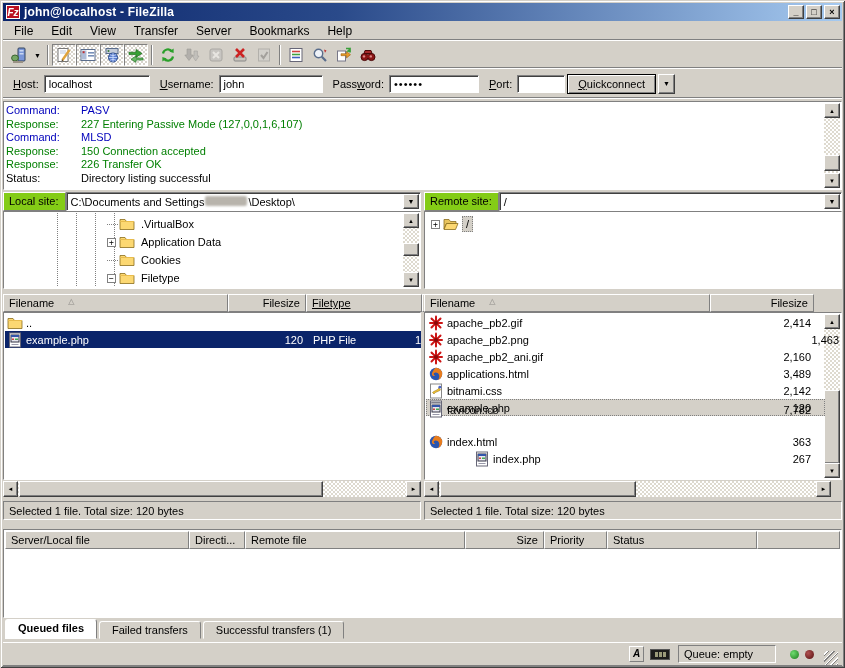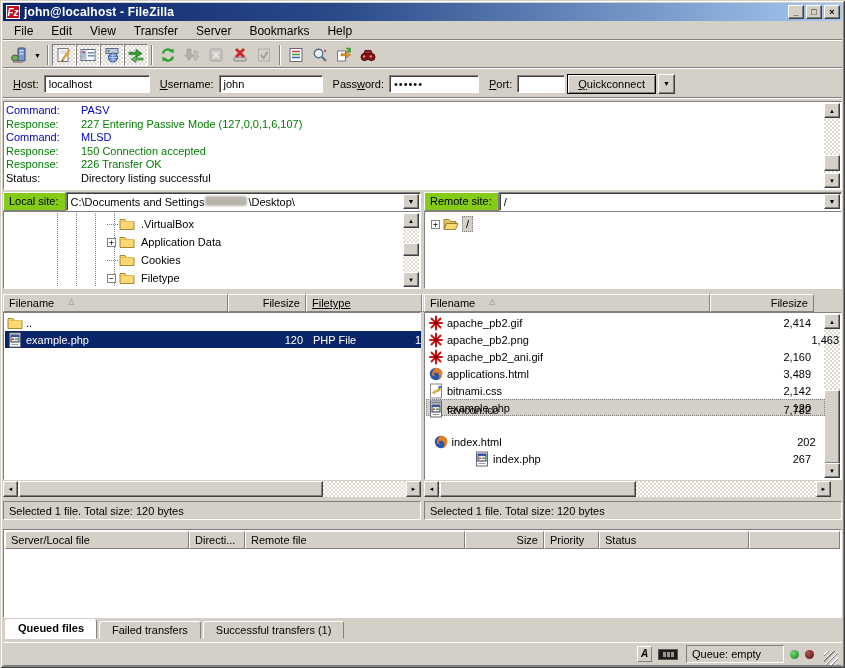--- a/index.html
+++ b/index.html
@@ -128,21 +128,21 @@
 
   
   #statusbar { position:absolute; left:3px; right:3px; bottom:3px; height:23px; border-top:1px solid #fff;
     box-shadow:0 1px 0 #808080; display:flex; align-items:center; justify-content:flex-end; padding-right:4px; }
   #ascii-ind { width:15px; height:16px; background:#d4d0c8; border:1px solid; border-color:#fff #808080 #808080 #fff;
     font-size:10px; font-weight:bold; font-style:italic; text-align:center; line-height:14px; margin-right:6px; }
   #speed-ind { width:20px; height:11px; background:#1c1c1c; border:1px solid #555; margin-right:8px;
     display:flex; align-items:center; justify-content:center; gap:1px; }
   #speed-ind i { display:block; width:3px; height:5px; background:#9a9a7a; }
   #queue-box { width:98px; height:18px; background:#d4d0c8; border:1px solid; border-color:#808080 #fff #fff #808080;
-    padding:2px 0 0 5px; margin-right:6px; }
+    padding:2px 0 0 5px; margin-right:14px; }
   .led { width:9px; height:9px; border-radius:50%; margin-right:6px; }
   #led-recv { background:radial-gradient(circle at 35% 35%, #6fdc6f, #1a7a1a); }
   #led-send { background:radial-gradient(circle at 35% 35%, #b05050, #571010); }
   #grip { width:14px; height:14px; margin-left:4px; align-self:flex-end;
     background:repeating-linear-gradient(135deg, transparent 0 2px, #fff 2px 3px, #808080 3px 4px); }
 </style>
 </head>
 <body>
 
 <div id="window">
@@ -576,31 +576,31 @@
               <rect x="4" y="3" width="8" height="2" fill="#3355aa"></rect>
               <rect x="5" y="6.5" width="2" height="1.5" fill="#cc4444"></rect>
               <rect x="8" y="6.5" width="3" height="1.5" fill="#44aa55"></rect>
               <line x1="4.5" y1="12.5" x2="11.5" y2="12.5" stroke="#99a"></line>
             </svg>
           </span>
           <span>favicon.ico</span>
         </div>
         <div class="cell right" style="width: 104px; text-align: right;">7,782</div>
       </div>
-      <div class="list-row" style="top: 120px; width: 399px; justify-content: center;">
+      <div class="list-row" style="top: 120px; width: 399px;">
         <div class="cell cell-name" style="width: 286px;">
           <span style="display: inline-flex;">
             <svg class="ficon" width="16" height="16" viewBox="0 0 16 16">
               <circle cx="8" cy="8" r="6.2" fill="#2a55b0"></circle>
               <path d="M8 1.8a6.2 6.2 0 0 1 6.2 6.2c0 3-2 5.3-4.2 5.9 1.2-1.5 1.7-3.3 1-5.2-.6-1.6-2-2.4-3.5-2.3-1.1.1-1.8.8-1.8 1.7 0 .8.6 1.3 1.3 1.3-.5.9-1.8.9-2.5.2-.8-.8-.8-2.3 0-3.5C5.4 4.6 6.6 1.8 8 1.8z" fill="#e87d1e"></path>
             </svg>
           </span>
           <span>index.html</span>
         </div>
-        <div class="cell right" style="width: 104px; text-align: right;">202</div>
+        <div class="cell right" style="width: 104px; text-align: right;">363</div>
       </div>
       <div class="list-row" style="top: 137px; width: 399px;">
         <div class="cell cell-name" style="width: 286px; padding-left: 48px;">
           <span style="display: inline-flex;">
             <svg class="ficon" width="16" height="16" viewBox="0 0 16 16">
               <rect x="2.5" y="1" width="11" height="14" fill="#fff" stroke="#667"></rect>
               <rect x="4" y="3" width="8" height="7" fill="#e8e8f0" stroke="#334"></rect>
               <rect x="4" y="3" width="8" height="2" fill="#3355aa"></rect>
               <rect x="5" y="6.5" width="2" height="1.5" fill="#cc4444"></rect>
               <rect x="8" y="6.5" width="3" height="1.5" fill="#44aa55"></rect>
@@ -626,21 +626,21 @@
 
   <div class="pane-status" id="local-status">Selected 1 file. Total size: 120 bytes</div>
   <div class="pane-status" id="remote-status">Selected 1 file. Total size: 120 bytes</div>
 
   <div id="queue">
     <div id="queue-hdr">
         <div class="hdr-cell" style="width: 184px;">Server/Local file</div>
         <div class="hdr-cell" style="width: 56px;">Directi...</div>
         <div class="hdr-cell" style="width: 220px;">Remote file</div>
         <div class="hdr-cell right" style="width: 79px;">Size</div>
-        <div class="hdr-cell" style="width: 55px;">Priority</div>
+        <div class="hdr-cell" style="width: 63px;">Priority</div>
         <div class="hdr-cell" style="width: 150px;">Status</div>
         <div class="hdr-cell" style="flex: 1 1 0%;"></div>
       </div>
   </div>
 
   <div id="tabs">
       <div class="tab active">Queued files</div>
       <div class="tab">Failed transfers</div>
       <div class="tab">Successful transfers (1)</div>
     </div>

